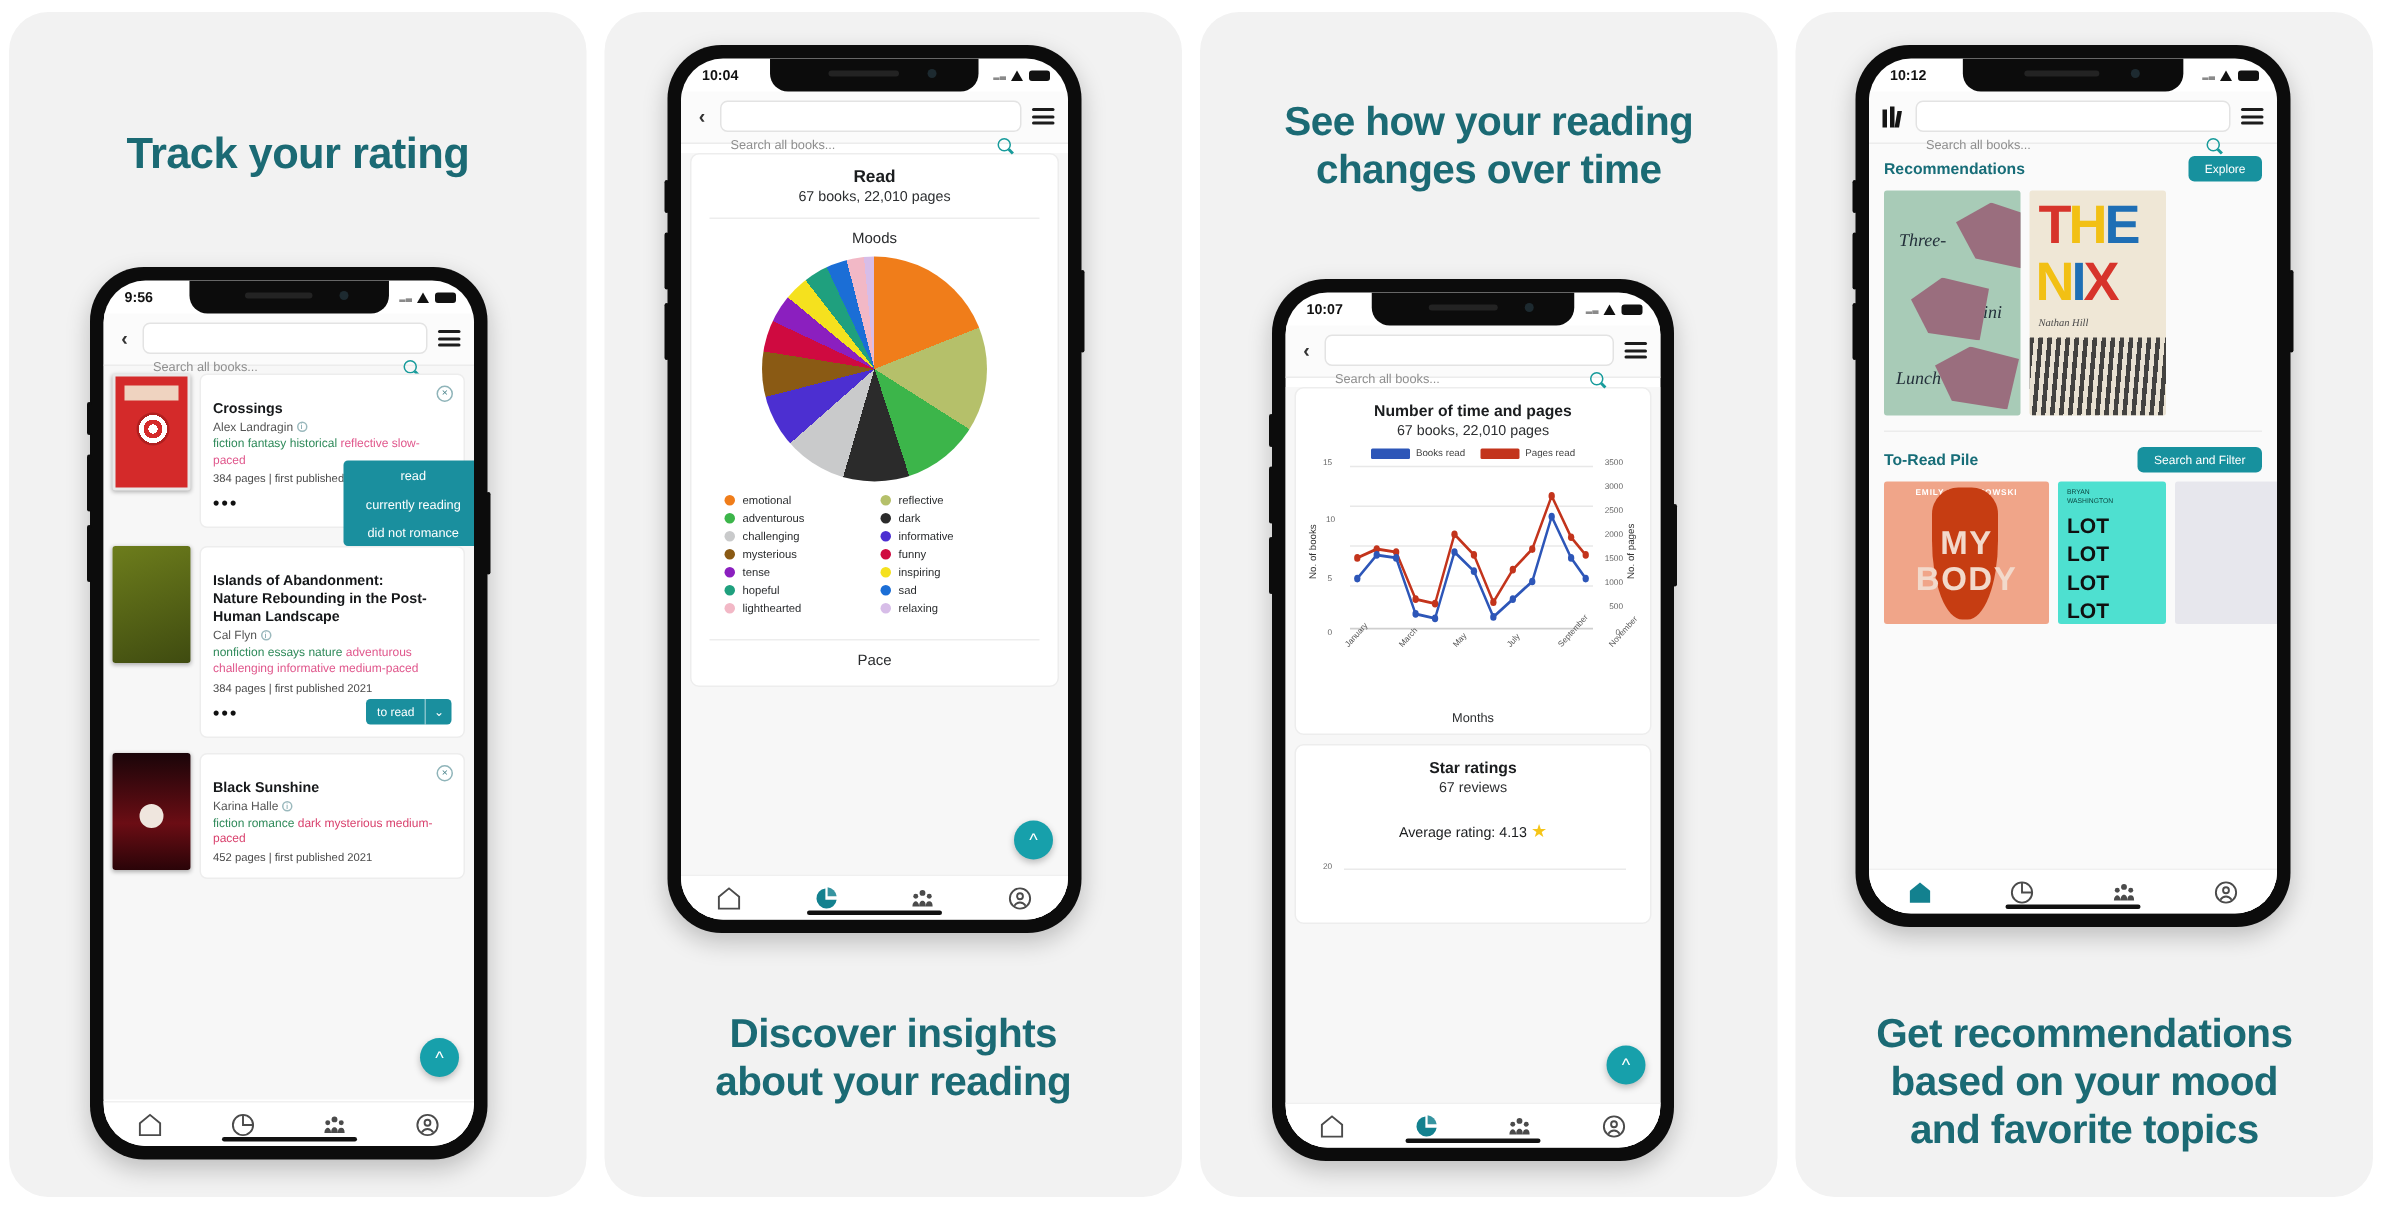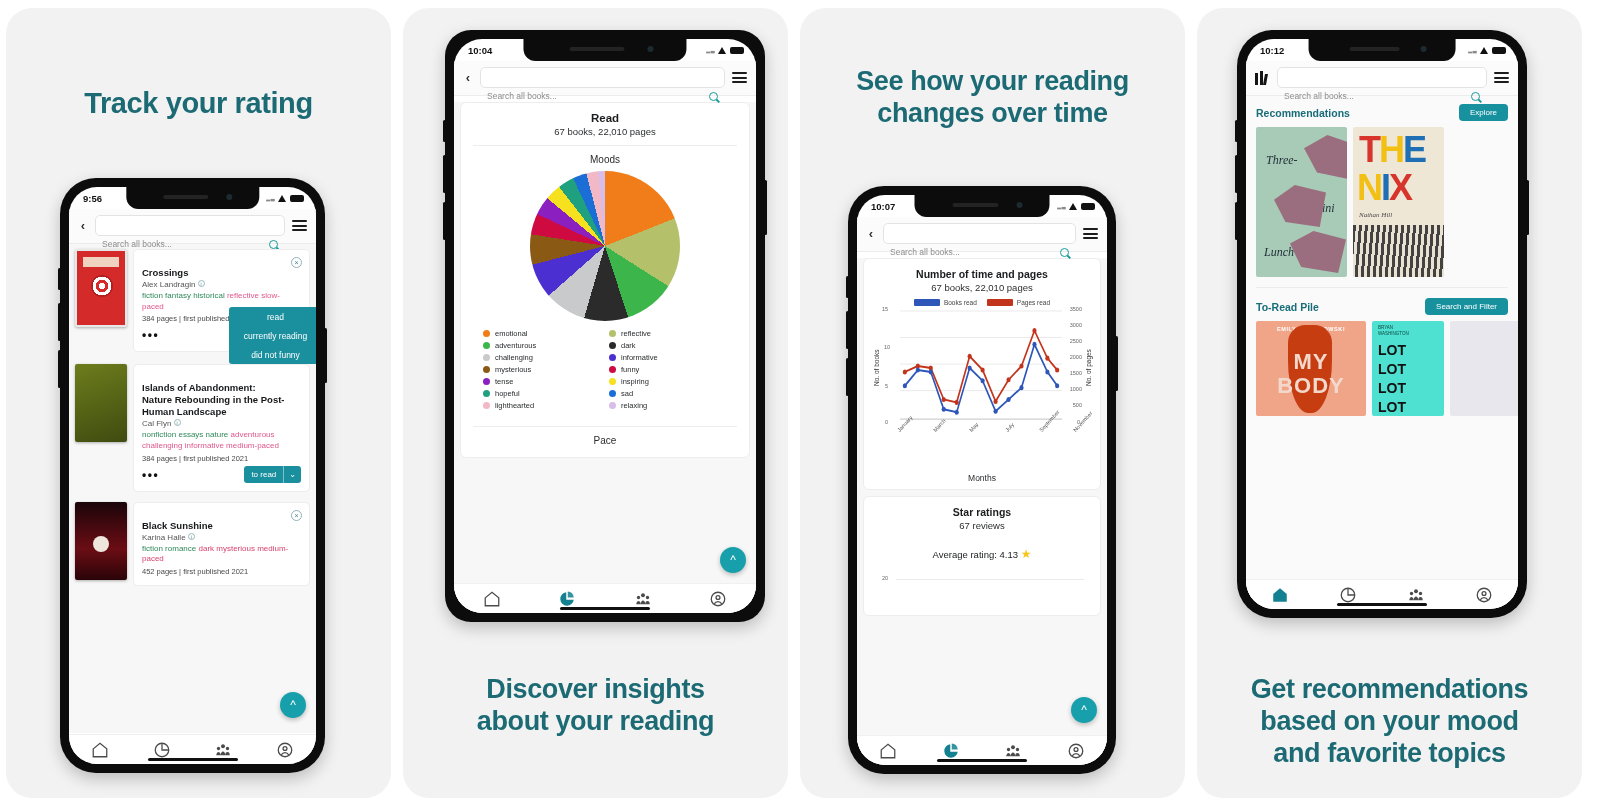--- a/index.html
+++ b/index.html
@@ -233,21 +233,21 @@
                 <span>to read</span>
                 <div class="div"></div>
                 <div class="cv">⌄</div>
               </div>
             </div>
           </div>
 
           <div class="dropmenu" style="left:160px; top:120px;">
             <div>read</div>
             <div>currently reading</div>
-            <div>did not funny</div>
+            <div>did not romance</div>
           </div>
 
           <div class="bookrow" style="margin-top:12px;">
             <div class="cover c2"></div>
             <div class="cardbox" style="min-height:118px;">
               <div class="bt">Islands of Abandonment: Nature Rebounding in the Post-Human Landscape</div>
               <div class="ba"><span>Cal Flyn</span> <span class="badge-i">i</span></div>
               <div class="tags">
                 <span class="tg-green">nonfiction essays nature</span>
                 <span class="tg-pink">adventurous challenging informative medium-paced</span>
@@ -298,21 +298,21 @@
               <circle cx="12" cy="10" r="2.6"></circle>
               <path d="M7 18.5c1.2-2 3-3 5-3s3.8 1 5 3"></path>
             </svg>
         </div>
         <div class="homebar"></div>
       </div>
     </div>
   </div>
 
   <div class="panel">
-    <div class="phone" style="left:42px; top:22px; width:320px; height:592px;border-radius:26px;">
+    <div class="phone" style="left:42px; top:22px; width:276px; height:592px;">
       <div class="side-btn" style="top:90px; height:22px;"></div>
       <div class="side-btn" style="top:125px; height:38px;"></div>
       <div class="side-btn" style="top:172px; height:38px;"></div>
       <div class="side-btn r" style="top:150px; height:55px;"></div>
       <div class="screen">
         <div class="notch">
           <div class="speaker"></div>
           <div class="cam"></div>
         </div>
         <div class="statusbar">

